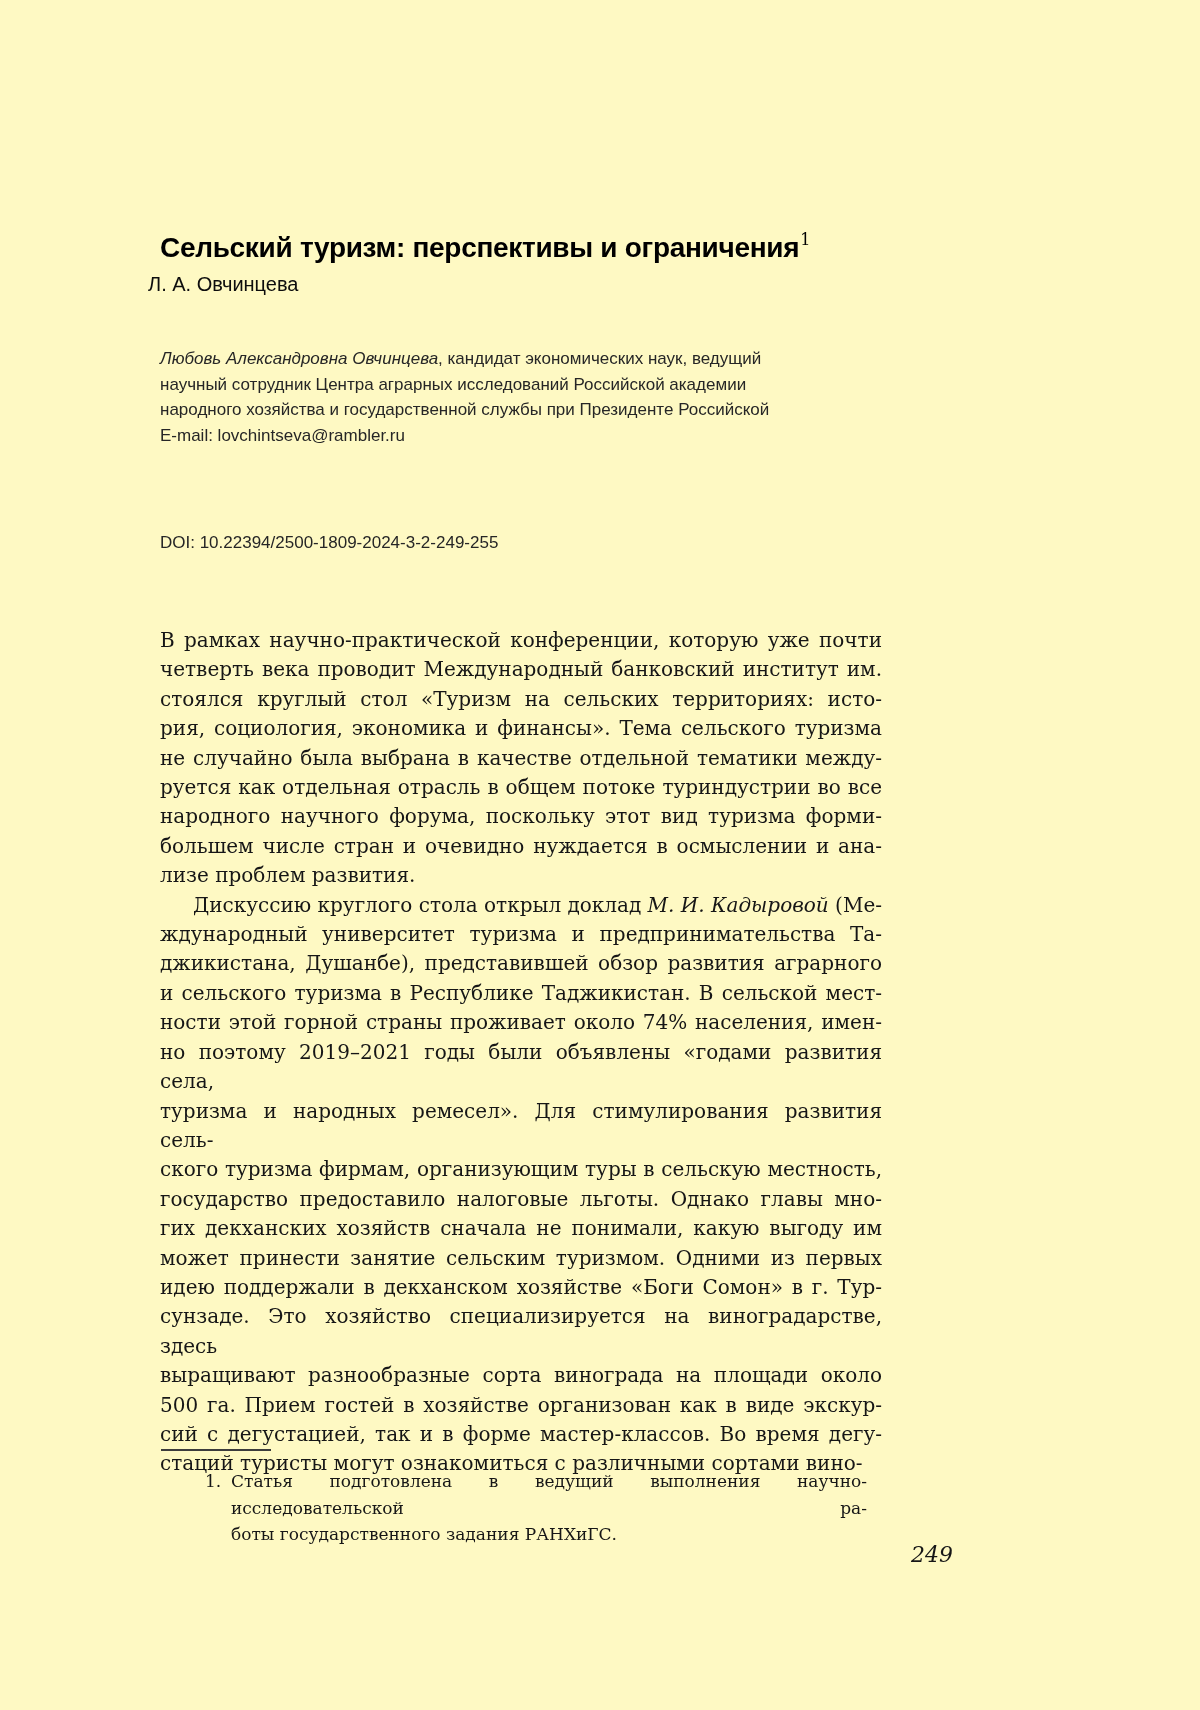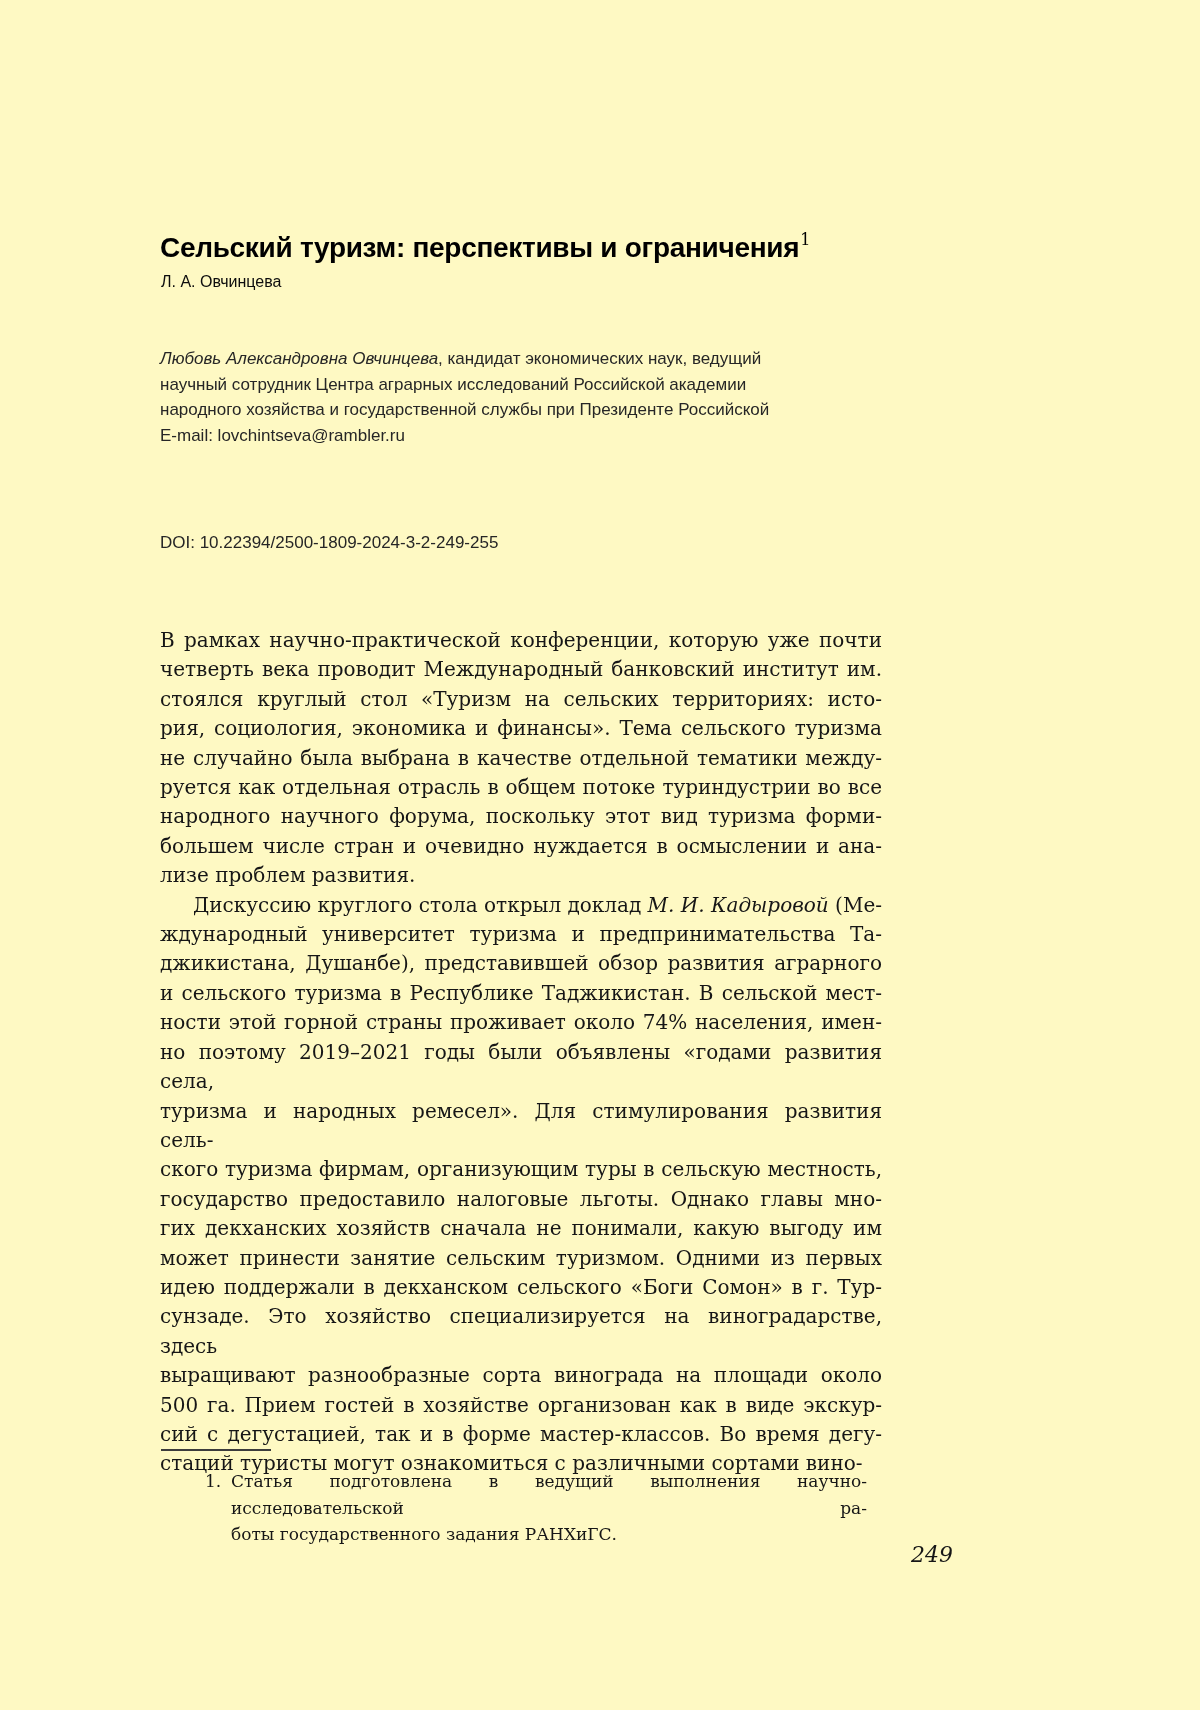--- a/index.html
+++ b/index.html
@@ -25,23 +25,23 @@
   .title sup {
     font-family: "DejaVu Serif", serif;
     font-weight: 400;
     font-size: 16px;
     position: relative;
     top: -2px;
     left: 1px;
   }
   .author {
     position: absolute;
-    left: 161px;
+    left: 148px;
     top: 273px;
-    font-size: 16px;
+    font-size: 20px;
     font-weight: 400;
     color: #0d0d0d;
   }
   .affil {
     position: absolute;
     left: 160px;
     top: 346px;
     width: 740px;
     font-size: 17px;
     line-height: 25.5px;
@@ -133,21 +133,21 @@
       <div class="line"><span>ждународный университет туризма и предпринимательства Та-</span></div>
       <div class="line"><span>джикистана, Душанбе), представившей обзор развития аграрного</span></div>
       <div class="line"><span>и сельского туризма в Республике Таджикистан. В сельской мест-</span></div>
       <div class="line"><span>ности этой горной страны проживает около 74% населения, имен-</span></div>
       <div class="line"><span>но поэтому 2019–2021 годы были объявлены «годами развития села,</span></div>
       <div class="line"><span>туризма и народных ремесел». Для стимулирования развития сель-</span></div>
       <div class="line"><span>ского туризма фирмам, организующим туры в сельскую местность,</span></div>
       <div class="line"><span>государство предоставило налоговые льготы. Однако главы мно-</span></div>
       <div class="line"><span>гих декханских хозяйств сначала не понимали, какую выгоду им</span></div>
       <div class="line"><span>может принести занятие сельским туризмом. Одними из первых</span></div>
-      <div class="line"><span>идею поддержали в декханском сельского «Боги Сомон» в г. Тур-</span></div>
+      <div class="line"><span>идею поддержали в декханском хозяйстве «Боги Сомон» в г. Тур-</span></div>
       <div class="line"><span>сунзаде. Это хозяйство специализируется на виноградарстве, здесь</span></div>
       <div class="line"><span>выращивают разнообразные сорта винограда на площади около</span></div>
       <div class="line"><span>500 га. Прием гостей в хозяйстве организован как в виде экскур-</span></div>
       <div class="line"><span>сий с дегустацией, так и в форме мастер-классов. Во время дегу-</span></div>
       <div class="line last"><span>стаций туристы могут ознакомиться с различными сортами вино-</span></div>
     </div>
 
   <div class="footnote-rule"></div>
 
   <div class="footnote">

